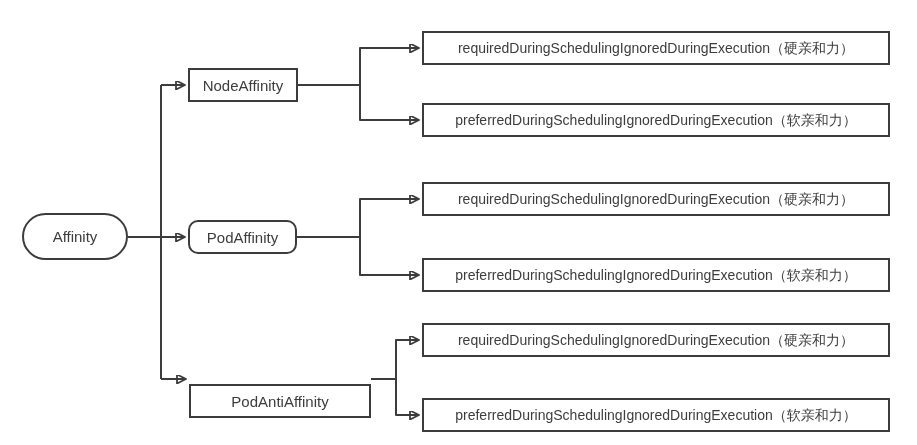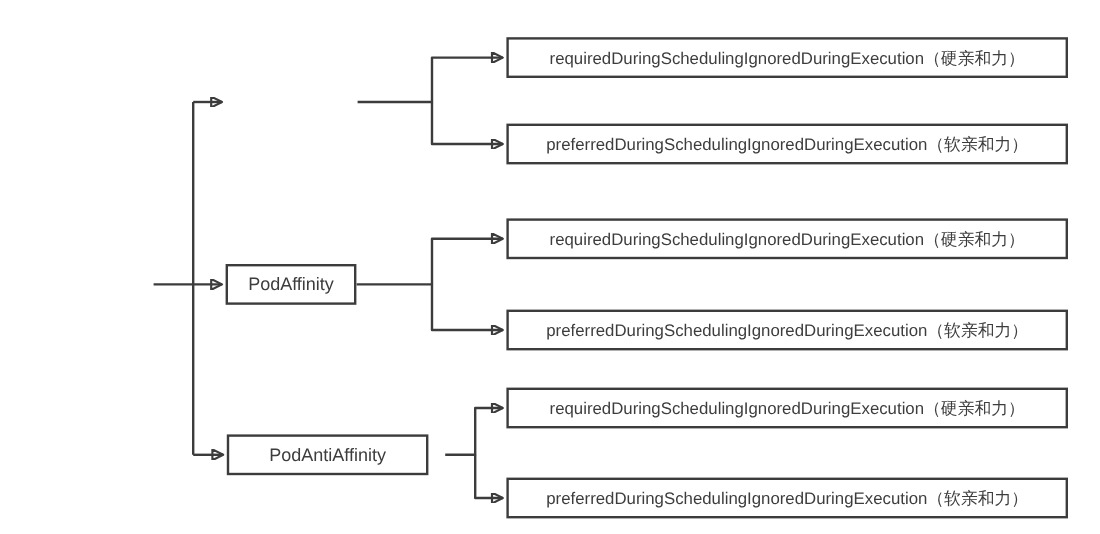--- a/index.html
+++ b/index.html
@@ -29,22 +29,22 @@
     font-size:14px;
     line-height:1;
   }
   .root-node{
     left:22px;top:213px;width:106px;height:47px;
     border-radius:24px;
     font-size:15px;
   }
   .branch{font-size:15px;}
   .branch-0{left:188px;top:68px;width:110px;height:34px;}
-  .branch-1{left:188px;top:220px;width:109px;height:34px;}
-  .branch-2{left:189px;top:362px;width:168px;height:34px;}
+  .branch-1{left:188px;top:220px;width:109px;height:34px;border-radius:10px;}
+  .branch-2{left:189px;top:384px;width:182px;height:34px;}
   .leaf{left:422px;width:468px;height:34px;font-size:14px;}
   .leaf-0{top:31px;}
   .leaf-1{top:103px;}
   .leaf-2{top:182px;}
   .leaf-3{top:258px;}
   .leaf-4{top:323px;}
   .leaf-5{top:398px;}
 </style>
 </head>
 <body>
@@ -69,21 +69,27 @@
     <path d="M298,85 H360 V48 H419" marker-end="url(#arrow)"></path>
     <path d="M360,85 V120 H419" marker-end="url(#arrow)"></path>
 
     <path d="M297,237 H360 V199 H419" marker-end="url(#arrow)"></path>
     <path d="M360,237 V275 H419" marker-end="url(#arrow)"></path>
 
     <path d="M371,379 H396 V340 H419" marker-end="url(#arrow)"></path>
     <path d="M396,379 V415 H419" marker-end="url(#arrow)"></path>
   </svg>
 
+  <div class="node root-node">
+    <span>Affinity</span>
+  </div>
 
+  <div class="node branch branch-0">
+    <span>NodeAffinity</span>
+  </div>
   <div class="node branch branch-1">
     <span>PodAffinity</span>
   </div>
   <div class="node branch branch-2">
     <span>PodAntiAffinity</span>
   </div>
 
   <div class="node leaf leaf-0">
     <span>requiredDuringSchedulingIgnoredDuringExecution（硬亲和力）</span>
   </div>

